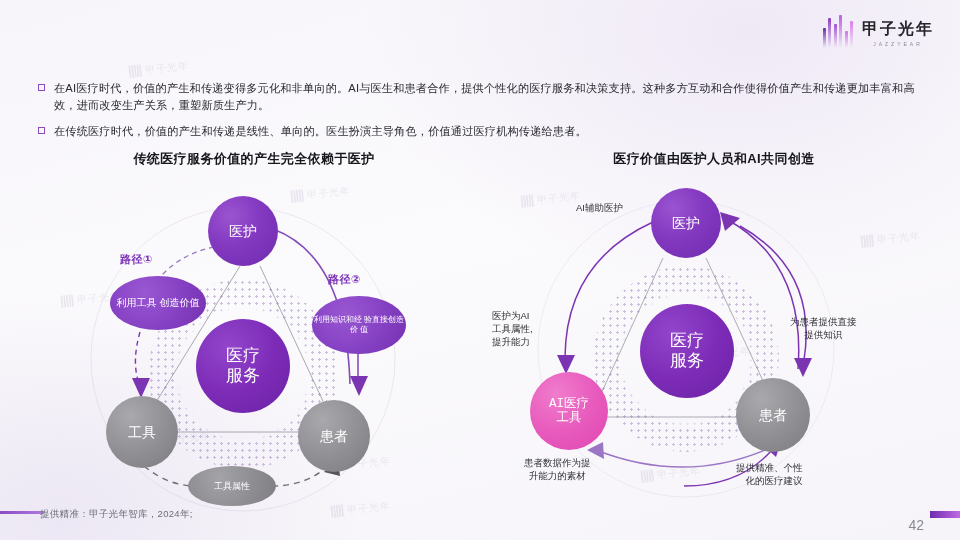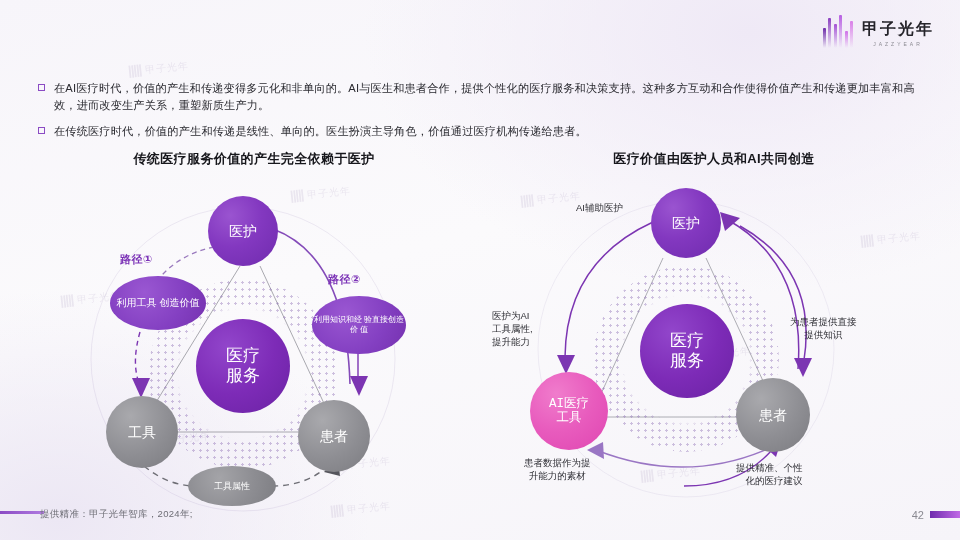--- a/index.html
+++ b/index.html
@@ -88,21 +88,21 @@
   .lbl { position: absolute; line-height: 1.35; color: #2d2d33; text-align: right; }
   .lbl-path { color: #7b32b6; font-weight: 700; letter-spacing: 0.5px; }
 
   svg.wires { position: absolute; left: 0; top: 0; overflow: visible; }
 
   
   .footer-rule { position: absolute; left: 0; bottom: 26px; width: 44px; height: 3px;
                  background: linear-gradient(90deg, #8b4bc4, #b07ae0); }
   .footer-src { position: absolute; left: 40px; bottom: 19px; font-size: 9.5px;
                 color: #6e6e76; letter-spacing: 0.3px; }
-  .pageno { position: absolute; right: 36px; bottom: 19px; font-size: 11px; color: #8a8a92; }
+  .pageno { position: absolute; right: 36px; bottom: 7px; font-size: 14px; color: #8a8a92; }
   .page-accent { position: absolute; right: 0px; bottom: 22px; width: 30px; height: 7px;
                  background: linear-gradient(90deg, #6f2bad, #c06ae6); }
 </style>
 </head>
 <body>
 
 <div>
   <div class="wm" style="left:128px; top:60px;"><b>|||||</b> <span>甲子光年</span></div>
   <div class="wm" style="left:290px; top:185px;"><b>|||||</b> <span>甲子光年</span></div>
   <div class="wm" style="left:60px;  top:290px;"><b>|||||</b> <span>甲子光年</span></div>

